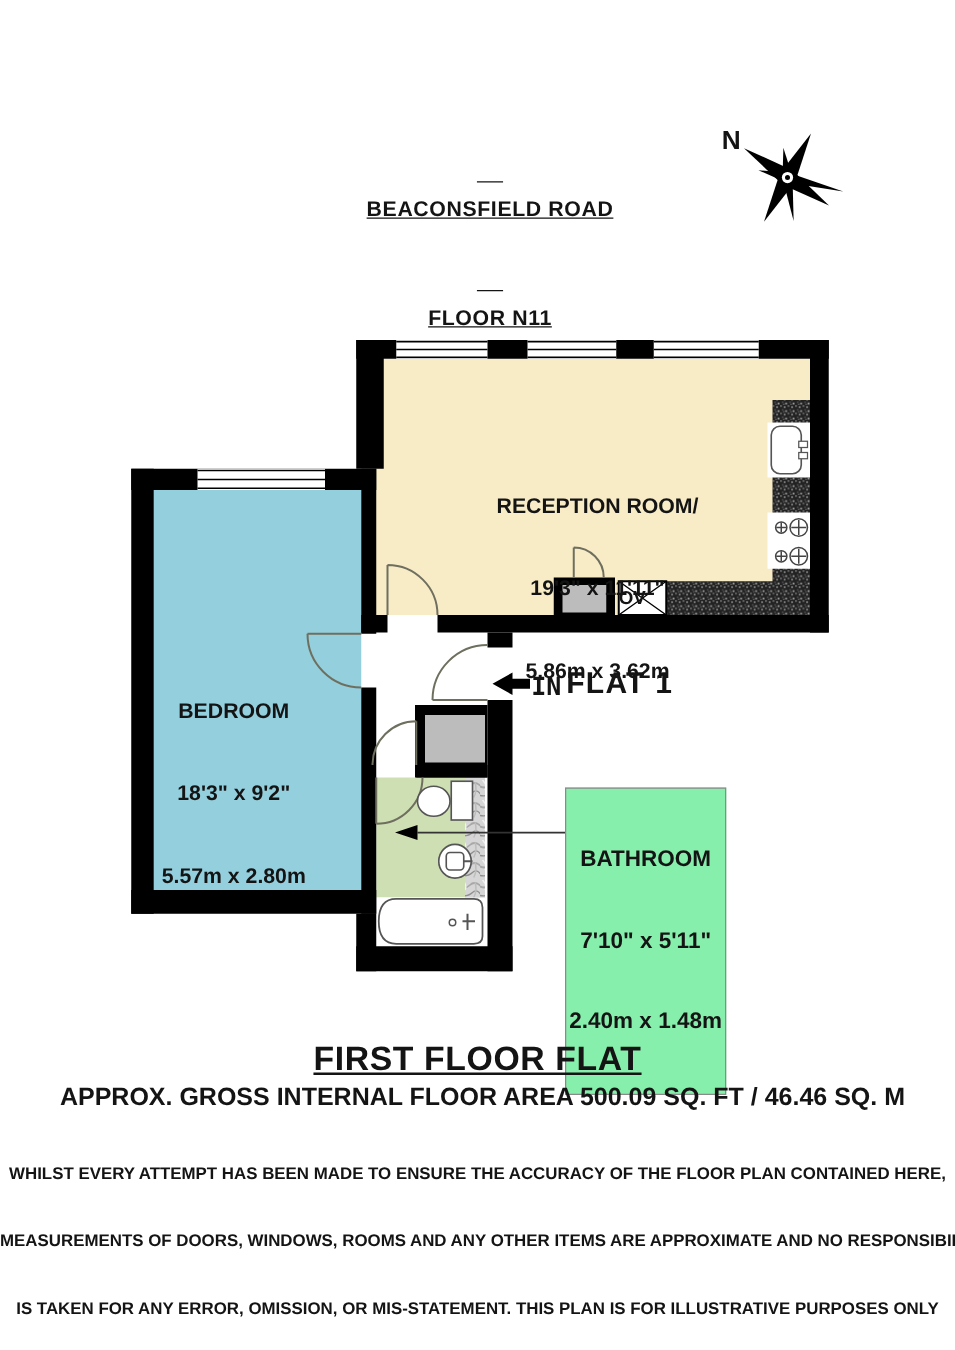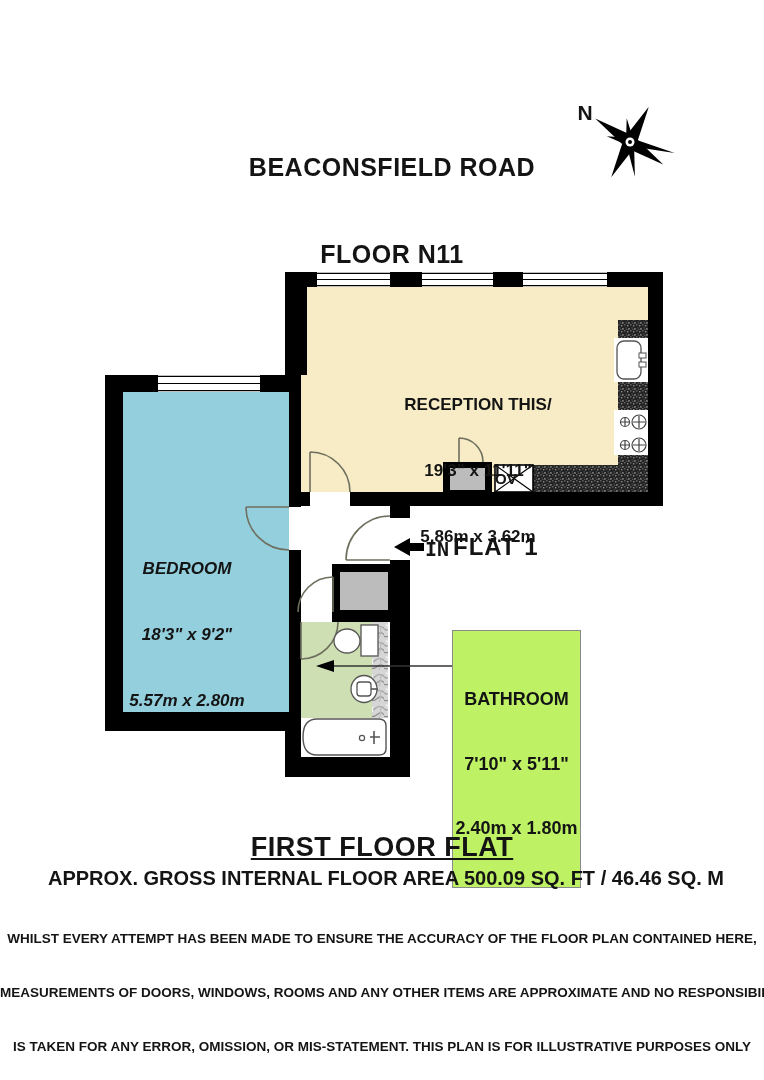--- a/index.html
+++ b/index.html
@@ -1,28 +1,28 @@
 <!DOCTYPE html>
 <html><head>
 <meta charset="utf-8">
 <style>
   html,body{margin:0;padding:0;background:#ffffff;}
   .page{position:relative;width:764px;height:1080px;background:#ffffff;overflow:hidden;
         font-family:"Liberation Sans",sans-serif;color:#111;}
   .lbl{position:absolute;font-weight:bold;color:#141414;text-align:center;white-space:pre;}
-  .title-block{left:92px;top:95px;width:600px;font-size:25px;line-height:29px;letter-spacing:.5px;}
+  .title-block{left:92px;top:95px;width:600px;font-size:17px;line-height:29px;letter-spacing:.5px;text-decoration:underline;}
   .north-lbl{left:570px;top:101px;width:30px;font-size:21px;}
   .room-lbl{font-size:17px;line-height:22px;}
   .reception-lbl{left:328px;top:350px;width:300px;}
-  .bedroom-lbl{left:87px;top:514px;width:200px;font-style:italic;}
+  .bedroom-lbl{left:87px;top:514px;width:200px;}
   .ov-lbl{left:495px;top:470px;width:14px;font-size:15px;}
   .in-lbl{left:420px;top:537px;width:34px;font-size:20px;font-family:"DejaVu Sans Mono",monospace;}
   .flat-lbl{left:453px;top:533px;width:120px;text-align:left;font-size:24px;letter-spacing:1px;}
-  .callout{left:452px;top:630px;width:127px;background:#bef264;border:1px solid #8a8a8a;
-           padding:15px 0 4px 0;font-size:18px;line-height:21.5px;}
+  .callout{left:452px;top:630px;width:127px;background:#86efac;border:1px solid #8a8a8a;
+           padding:3px 0 4px 0;font-size:18px;line-height:21.5px;}
   .floor-title{left:0;top:832px;width:764px;font-size:27px;letter-spacing:.5px;text-decoration:underline;}
   .area-line{left:6px;top:867px;width:760px;font-size:20px;}
   .disclaimer{left:0;top:894px;width:764px;font-size:13.5px;line-height:18px;}
   .disclaimer span{display:block;}
   svg{position:absolute;left:0;top:0;}
 </style>
 </head>
 <body>
 
 <div class="page">
@@ -177,39 +177,39 @@
       <polygon points="606.7,136.2 631.0,138.1 629.0,145.9"></polygon>
       <polygon points="634.9,176.7 626.0,142.6 634.0,141.4"></polygon>
       <polygon points="626.7,118.2 634.0,141.4 626.0,142.6"></polygon>
       <circle cx="630" cy="142" r="7" fill="#000"></circle>
       <circle cx="630" cy="142" r="4.5" fill="#fff"></circle>
       <circle cx="630" cy="142" r="2" fill="#000"></circle>
     </g>
   </svg>
 
   <div class="lbl room-lbl reception-lbl">
-    <div>RECEPTION THIS/</div>
+    <div>RECEPTION ROOM/</div>
     <div>19'3" x 11'11"</div>
     <div>5.86m x 3.62m</div>
   </div>
 
   <div class="lbl room-lbl bedroom-lbl">
     <div>BEDROOM</div>
     <div>18'3" x 9'2"</div>
     <div>5.57m x 2.80m</div>
   </div>
 
   <div class="lbl ov-lbl">OV</div>
   <div class="lbl in-lbl">IN</div>
   <div class="lbl flat-lbl">FLAT 1</div>
 
   <div class="lbl callout">
     <div>BATHROOM</div>
     <div>7'10" x 5'11"</div>
-    <div>2.40m x 1.80m</div>
+    <div>2.40m x 1.48m</div>
   </div>
 
   <div class="lbl floor-title">FIRST FLOOR FLAT</div>
   <div class="lbl area-line">APPROX. GROSS INTERNAL FLOOR AREA 500.09 SQ. FT / 46.46 SQ. M</div>
   <div class="lbl disclaimer">
     <span>WHILST EVERY ATTEMPT HAS BEEN MADE TO ENSURE THE ACCURACY OF THE FLOOR PLAN CONTAINED HERE,</span>
     <span>MEASUREMENTS OF DOORS, WINDOWS, ROOMS AND ANY OTHER ITEMS ARE APPROXIMATE AND NO RESPONSIBILITY</span>
     <span>IS TAKEN FOR ANY ERROR, OMISSION, OR MIS-STATEMENT. THIS PLAN IS FOR ILLUSTRATIVE PURPOSES ONLY</span>
     
     

